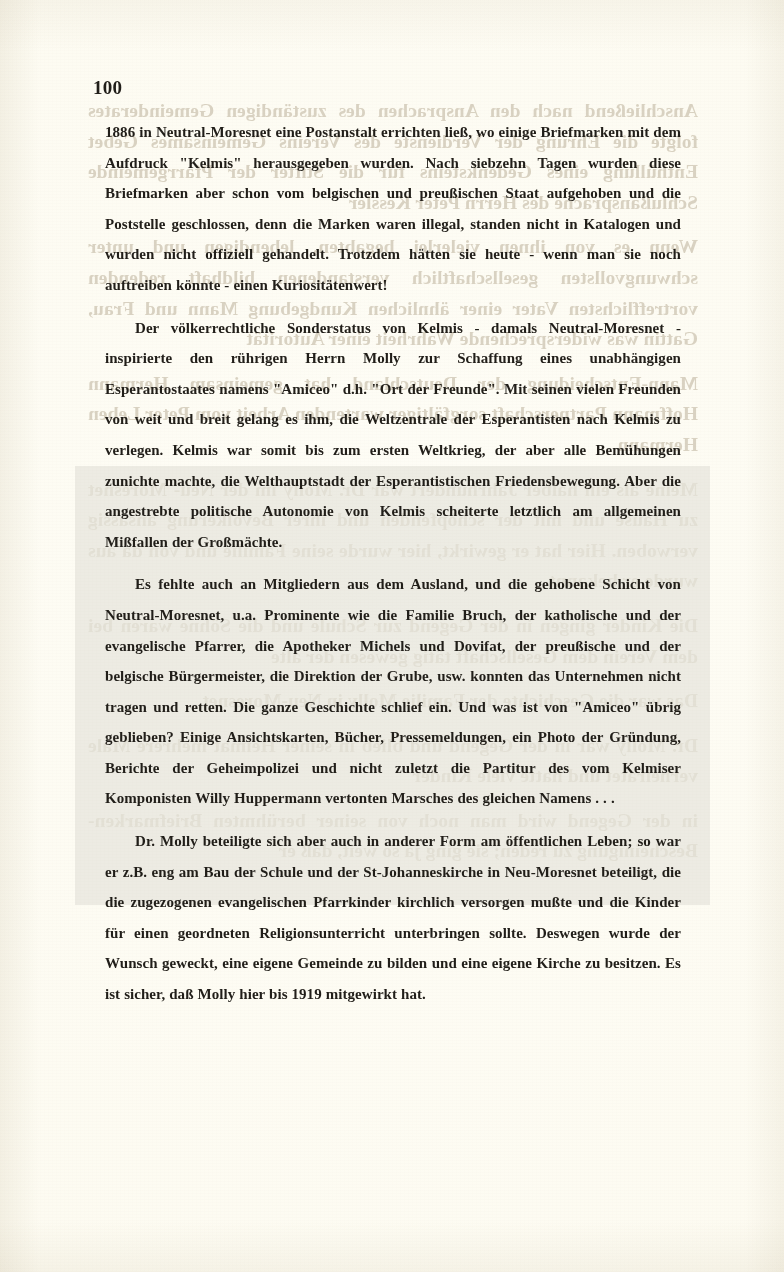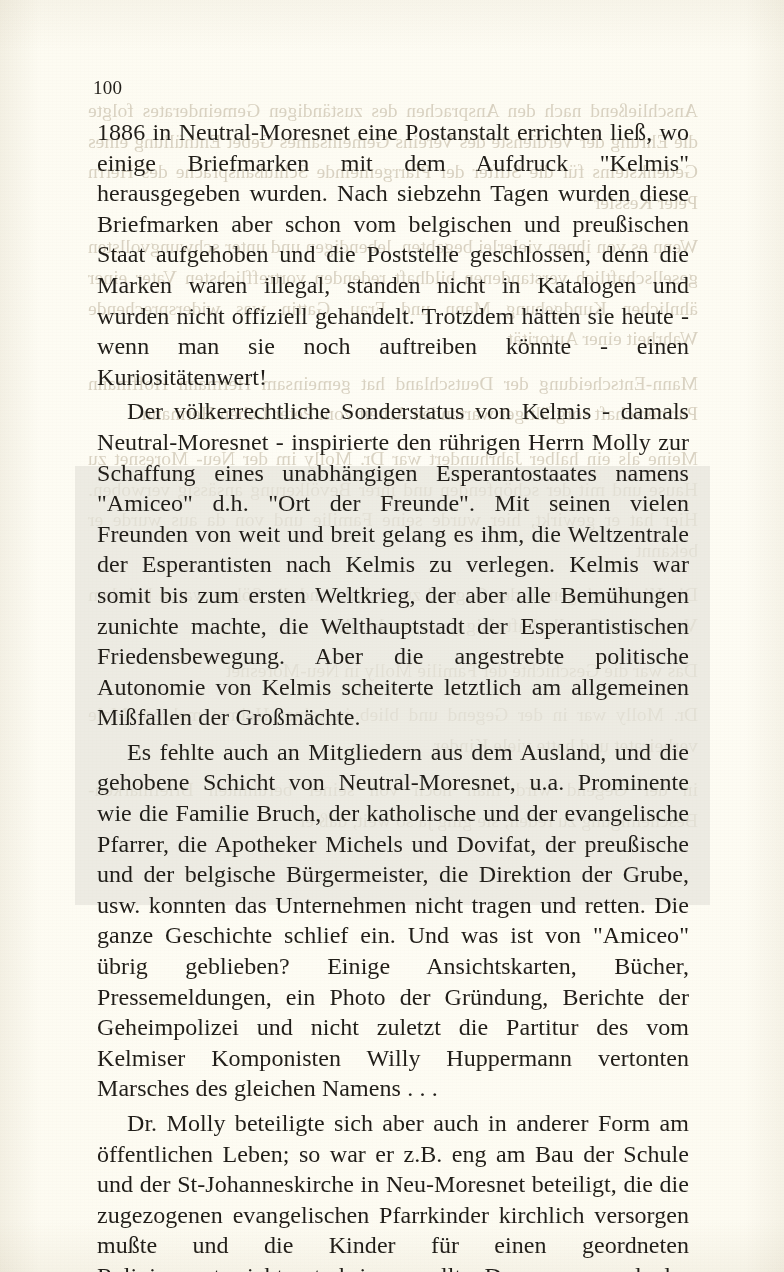--- a/index.html
+++ b/index.html
@@ -14,20 +14,21 @@
     overflow: hidden;
     position: relative;
   }
 
   
   .page {
     position: absolute;
     inset: 0;
     background:
       radial-gradient(ellipse 150% 120% at 50% 45%, #fefdf6 0%, #fdfbf1 55%, #f8f4e7 100%);
+    font-weight: bold;
   }
   .paper-grain {
     position: absolute;
     inset: 0;
     pointer-events: none;
     opacity: .35;
     background-image:
       repeating-linear-gradient(0deg, rgba(150,140,115,.035) 0px, rgba(150,140,115,.035) 1px, transparent 1px, transparent 3px),
       repeating-linear-gradient(90deg, rgba(150,140,115,.025) 0px, rgba(150,140,115,.025) 1px, transparent 1px, transparent 4px);
   }
@@ -80,22 +81,22 @@
     width: 600px;
   }
   .folio {
     font-size: 19px;
     line-height: 26px;
     color: #24211c;
     margin: 0 0 16px 0;
     letter-spacing: .2px;
   }
   .body-text p {
-    margin: 4px;
-    font-size: 24px;
+    margin: 12px;
+    font-size: 15px;
     line-height: 30.6px;
     color: #211e19;
     text-align: justify;
     text-justify: inter-word;
     letter-spacing: .05px;
     word-spacing: .2px;
   }
   .body-text p.indent {
     text-indent: 30px;
   }

